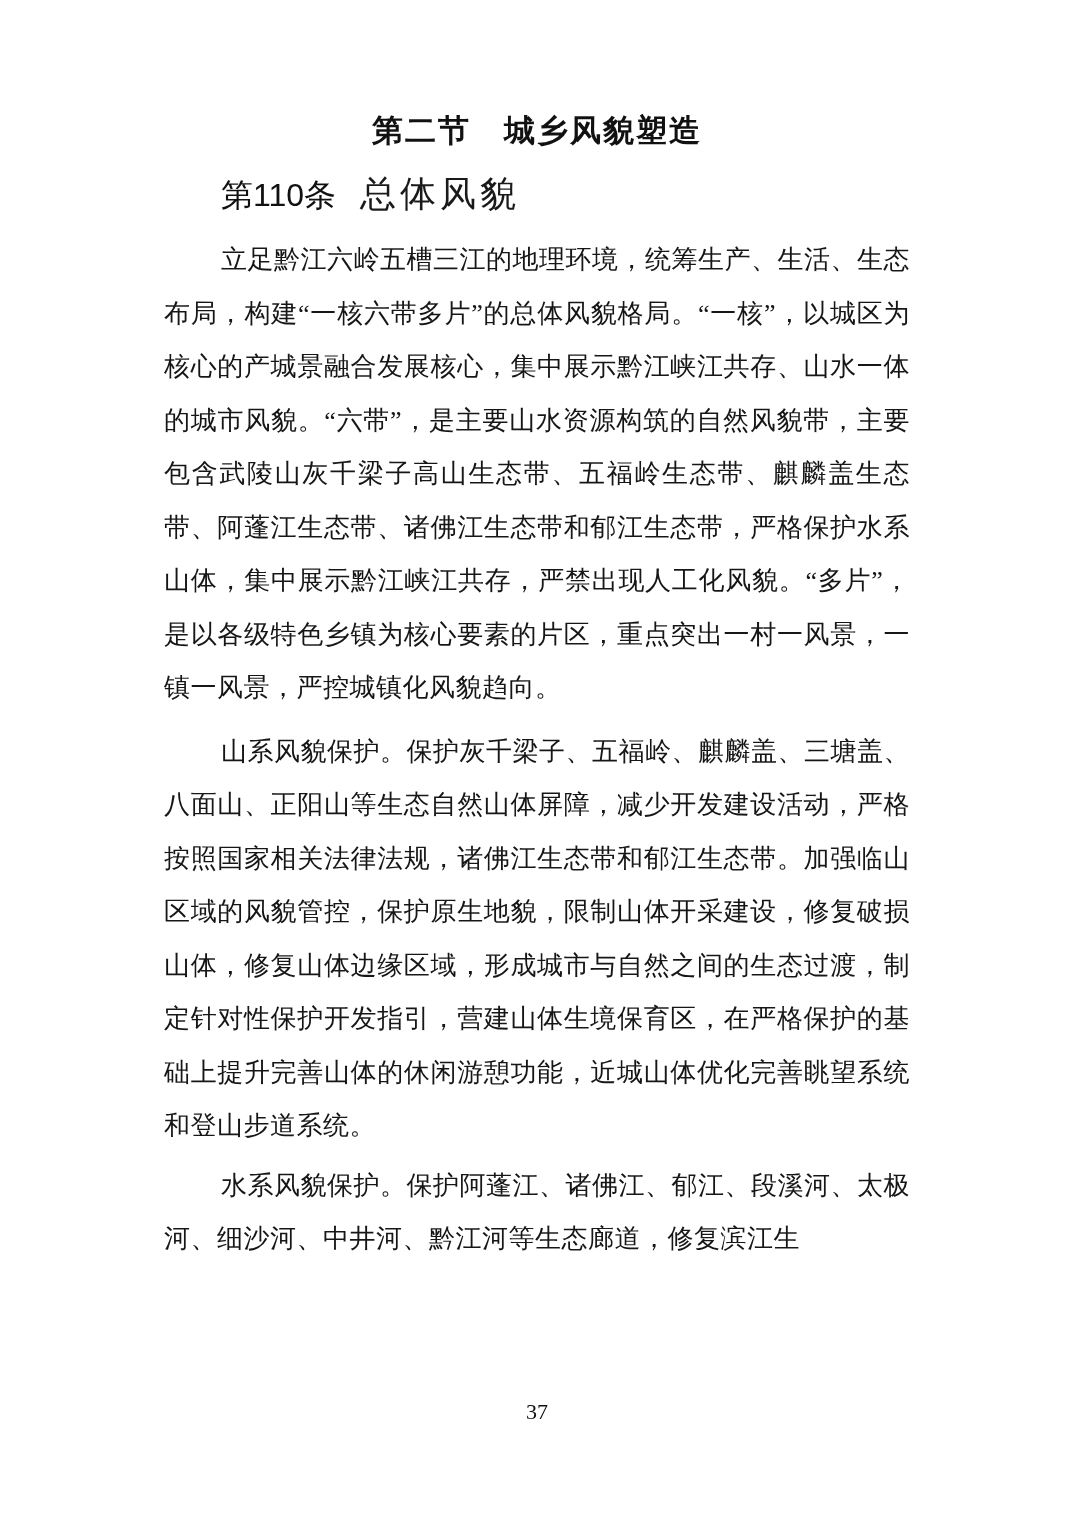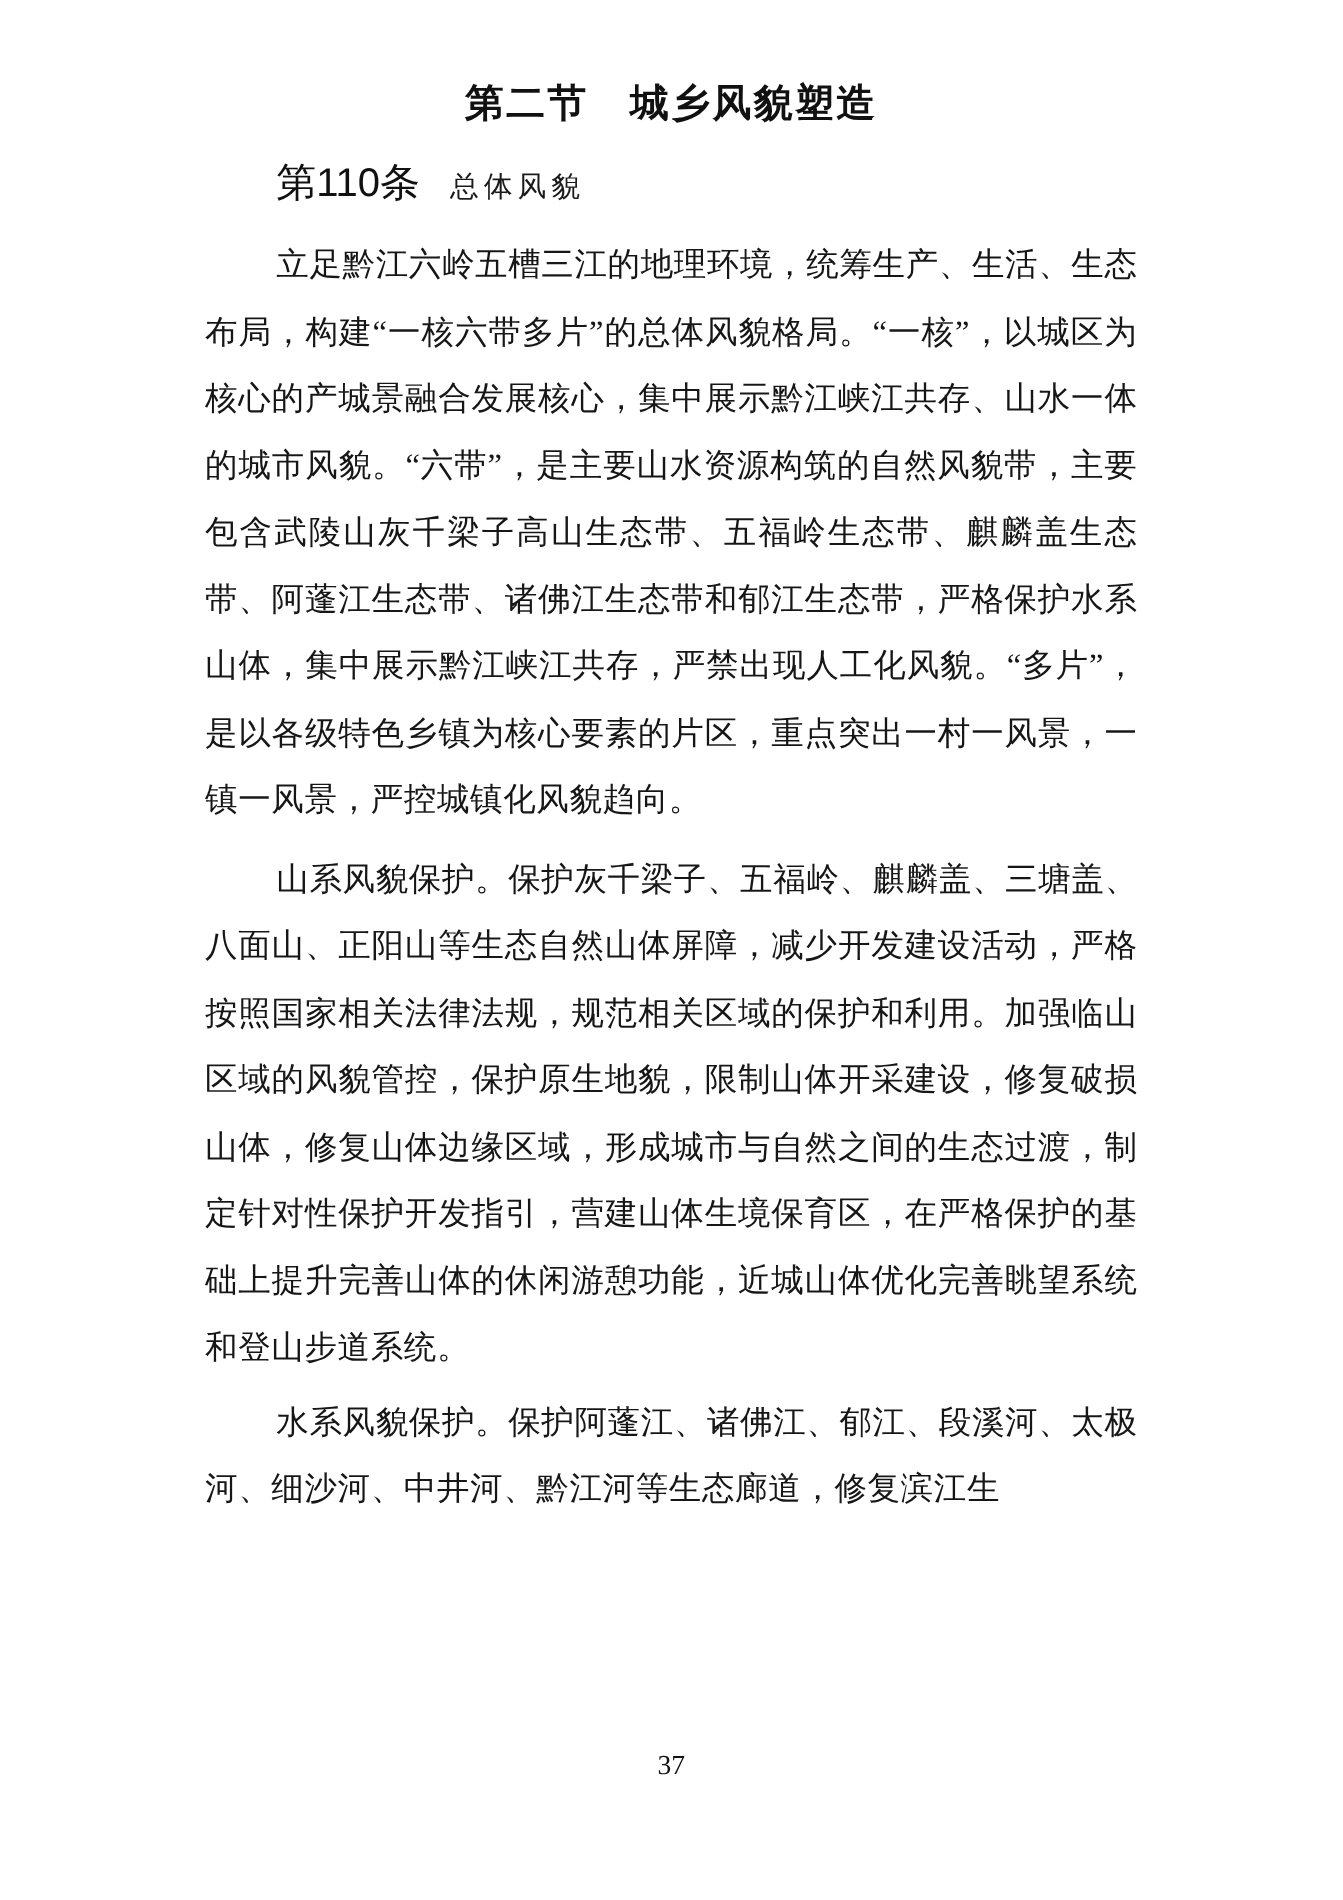--- a/index.html
+++ b/index.html
@@ -17,21 +17,21 @@
     overflow: hidden;
   }
   .content {
     position: absolute;
     left: 164px;
     top: 0;
     width: 746px;
   }
   .doc-title {
     margin: 0;
-    padding-top: 62px;
+    padding-top: 110px;
     text-align: center;
     font-family: "Liberation Sans", sans-serif;
     font-weight: bold;
     font-size: 31px;
     letter-spacing: 2px;
     line-height: 42px;
     color: #111;
   }
   .article-heading {
     padding-left: 57px;
@@ -44,21 +44,21 @@
   .article-heading.second {
     margin-top: 5px;
   }
   .article-label {
     font-family: "Liberation Sans", sans-serif;
     font-weight: normal;
     font-size: 32px;
     color: #111;
   }
   .article-title {
-    font-size: 23px;
+    font-size: 36px;
     margin-left: 20px;
     letter-spacing: 4px;
     color: #1a1a1a;
   }
   .body-para {
     margin: 10px 0 0 0;
     font-size: 26px;
     line-height: 53.5px;
     text-align: justify;
     text-justify: inter-character;
@@ -89,20 +89,20 @@
     <h1 class="doc-title">第二节　城乡风貌塑造</h1>
 
     <div class="article-heading first">
       <span class="article-label">第110条</span>
       <span class="article-title">总体风貌</span>
     </div>
 
     <p class="body-para">立足黔江六岭五槽三江的地理环境，统筹生产、生活、生态布局，构建“一核六带多片”的总体风貌格局。“一核”，以城区为核心的产城景融合发展核心，集中展示黔江峡江共存、山水一体的城市风貌。“六带”，是主要山水资源构筑的自然风貌带，主要包含武陵山灰千梁子高山生态带、五福岭生态带、麒麟盖生态带、阿蓬江生态带、诸佛江生态带和郁江生态带，严格保护水系山体，集中展示黔江峡江共存，严禁出现人工化风貌。“多片”，是以各级特色乡镇为核心要素的片区，重点突出一村一风景，一镇一风景，严控城镇化风貌趋向。</p>
 
 
-    <p class="body-para">山系风貌保护。保护灰千梁子、五福岭、麒麟盖、三塘盖、八面山、正阳山等生态自然山体屏障，减少开发建设活动，严格按照国家相关法律法规，规范相关区域的保护和利用。加强临山区域的风貌管控，保护原生地貌，限制山体开采建设，修复破损山体，修复山体边缘区域，形成城市与自然之间的生态过渡，制定针对性保护开发指引，营建山体生境保育区，在严格保护的基础上提升完善山体的休闲游憩功能，近城山体优化完善眺望系统和登山步道系统。</p>
+    <p class="body-para">山系风貌保护。保护灰千梁子、五福岭、麒麟盖、三塘盖、八面山、正阳山等生态自然山体屏障，减少开发建设活动，严格按照国家相关法律法规，诸佛江生态带和郁江生态带。加强临山区域的风貌管控，保护原生地貌，限制山体开采建设，修复破损山体，修复山体边缘区域，形成城市与自然之间的生态过渡，制定针对性保护开发指引，营建山体生境保育区，在严格保护的基础上提升完善山体的休闲游憩功能，近城山体优化完善眺望系统和登山步道系统。</p>
 
     <p class="body-para tight">水系风貌保护。保护阿蓬江、诸佛江、郁江、段溪河、太极河、细沙河、中井河、黔江河等生态廊道，修复滨江生</p>
 
   </div>
 
   <div class="page-number">37</div>
 </div>
 
 </body></html>

